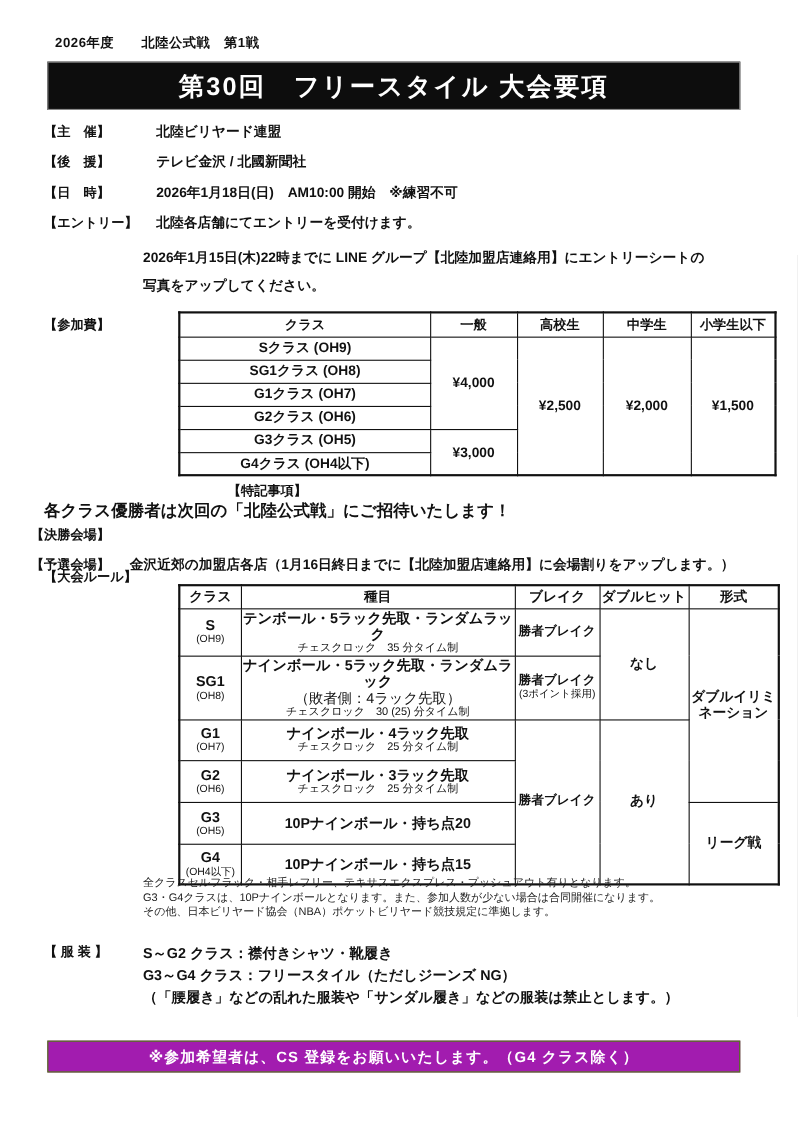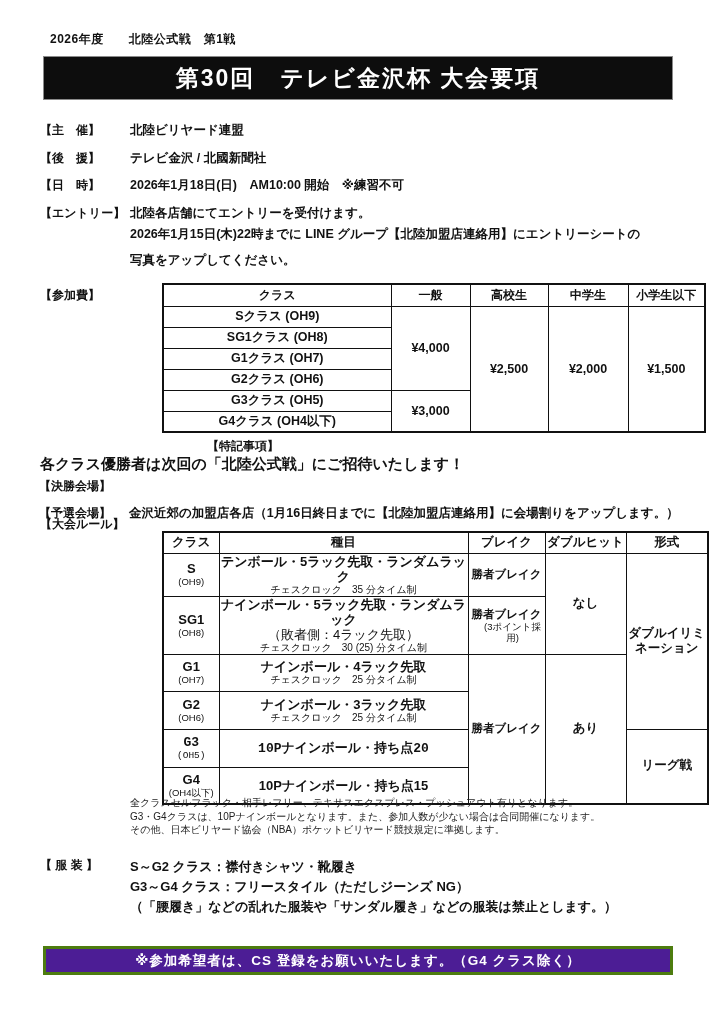--- a/index.html
+++ b/index.html
@@ -9,73 +9,73 @@
     position:relative; width:725px; height:1024px; background:#ffffff;
     margin:0 auto; overflow:hidden;
   }
   .meta-line { position:absolute; left:50px; top:31px; font-size:12px; font-weight:bold; letter-spacing:.5px; }
   .title-banner {
     position:absolute; left:43px; top:56px; width:630px; height:44px;
     background:#0d0d0d; color:#fff; display:flex; align-items:center; justify-content:center;
     font-size:23px; font-weight:bold; letter-spacing:2px; border:1px solid #8a8a8a;
   }
   .info-block { position:absolute; left:40px; top:112px; width:650px; }
-  .info-row { display:flex; height:27.4px; align-items:flex-end; }
+  .info-row { display:flex; height:27.4px; align-items:flex-start;gap:12px; }
   .lbl { width:90px; flex-shrink:0; font-size:12px; font-weight:bold; white-space:nowrap; }
   .val { font-size:12.5px; font-weight:bold; white-space:nowrap; }
   .entry-extra { display:flex; height:26px; align-items:center; }
   .spacer { width:90px; flex-shrink:0; }
 
   .fee-label { position:absolute; left:40px; top:287px; font-size:12px; font-weight:bold; }
   table { border-collapse:collapse; table-layout:fixed;margin-left:32px; }
   .fee-table { position:absolute; left:130px; top:283px; width:542px; border:2px solid #111; }
   .fee-table th, .fee-table td { border:1px solid #111; text-align:center; vertical-align:middle; padding:0; }
   .fee-table th { height:22px; font-size:12px; font-weight:bold; }
   .fee-table td { height:21px; font-size:12.5px; font-weight:bold; }
   .fee-amt { font-size:13px; }
 
   .special-row { position:absolute; left:40px; top:438px; display:flex; align-items:center;flex-direction:column; }
   .special-val { font-size:15px; font-weight:bold; white-space:nowrap; }
 
-  .venues-block { position:absolute; left:39px; top:473px; width:660px; }
+  .venues-block { position:absolute; left:28px; top:473px; width:660px; }
   .venue-row { display:flex; height:27px; align-items:center; }
 
   .rules-label { position:absolute; left:40px; top:516px; font-size:12px; font-weight:bold; }
   .rules-table { position:absolute; left:130px; top:531px; width:545px; border:2px solid #111; }
   .rules-table th, .rules-table td { border:1px solid #111; text-align:center; vertical-align:middle; padding:0; }
   .rules-table th { height:21px; font-size:12.5px; font-weight:bold; }
   tr.row-s  { height:38px; } tr.row-sg1 { height:52px; } tr.row-g1 { height:37px; }
-  tr.row-g2 { height:38px; } tr.row-g3  { height:38px;font-family:Liberation Mono, monospace; } tr.row-g4 { height:37px; }
+  tr.row-g2 { height:38px; } tr.row-g3  { height:38px; } tr.row-g4 { height:37px; }
   .cls-main { font-size:13px; font-weight:bold; line-height:14px; }
   .cls-sub  { font-size:9.5px; line-height:11px; }
   .evt-main { font-size:13px; font-weight:bold; line-height:15px; }
   .evt-mid  { font-size:13px; font-weight:normal; line-height:15px; }
   .evt-sub  { font-size:10px; line-height:12px; }
   .brk-cell { font-size:11.5px; font-weight:bold; line-height:13px; }
-  .brk-sub  { font-size:9.5px; font-weight:normal; line-height:11px;padding-left:12px; }
+  .brk-sub  { font-size:9.5px; font-weight:normal; line-height:11px; }
   .merge-cell { font-size:12.5px; font-weight:bold; line-height:15px; padding:0 6px; }
 
   .notes-block { position:absolute; left:130px; top:796px; font-size:10px; line-height:13.5px; color:#222; }
   .dress-block { position:absolute; left:40px; top:857px; display:flex; }
   .dress-lines { font-size:13px; font-weight:bold; line-height:20px; white-space:nowrap; }
   .footer-banner {
     position:absolute; left:43px; top:946px; width:630px; height:29px;
-    background:#4c1d95; color:#fff; display:flex; align-items:center; justify-content:center;
-    font-size:13.5px; font-weight:bold; letter-spacing:1px; border:3px solid #4d7c0f;
+    background:#a21caf; color:#fff; display:flex; align-items:center; justify-content:center;
+    font-size:13.5px; font-weight:bold; letter-spacing:1px; border:1px solid #4d7c0f;
   }
 </style>
 </head>
 <body>
 
 <div class="page">
 
   <div class="meta-line">2026年度　　北陸公式戦　第1戦</div>
 
   <div class="title-banner">
-    <span>第30回　テレビ金沢杯 大会要項</span>
+    <span>第30回　フリースタイル 大会要項</span>
   </div>
 
   <div class="info-block">
     <div class="info-row">
       <span class="lbl">【主　催】</span>
       <span class="val">北陸ビリヤード連盟</span>
     </div>
     <div class="info-row">
       <span class="lbl">【後　援】</span>
       <span class="val">テレビ金沢 / 北國新聞社</span>

